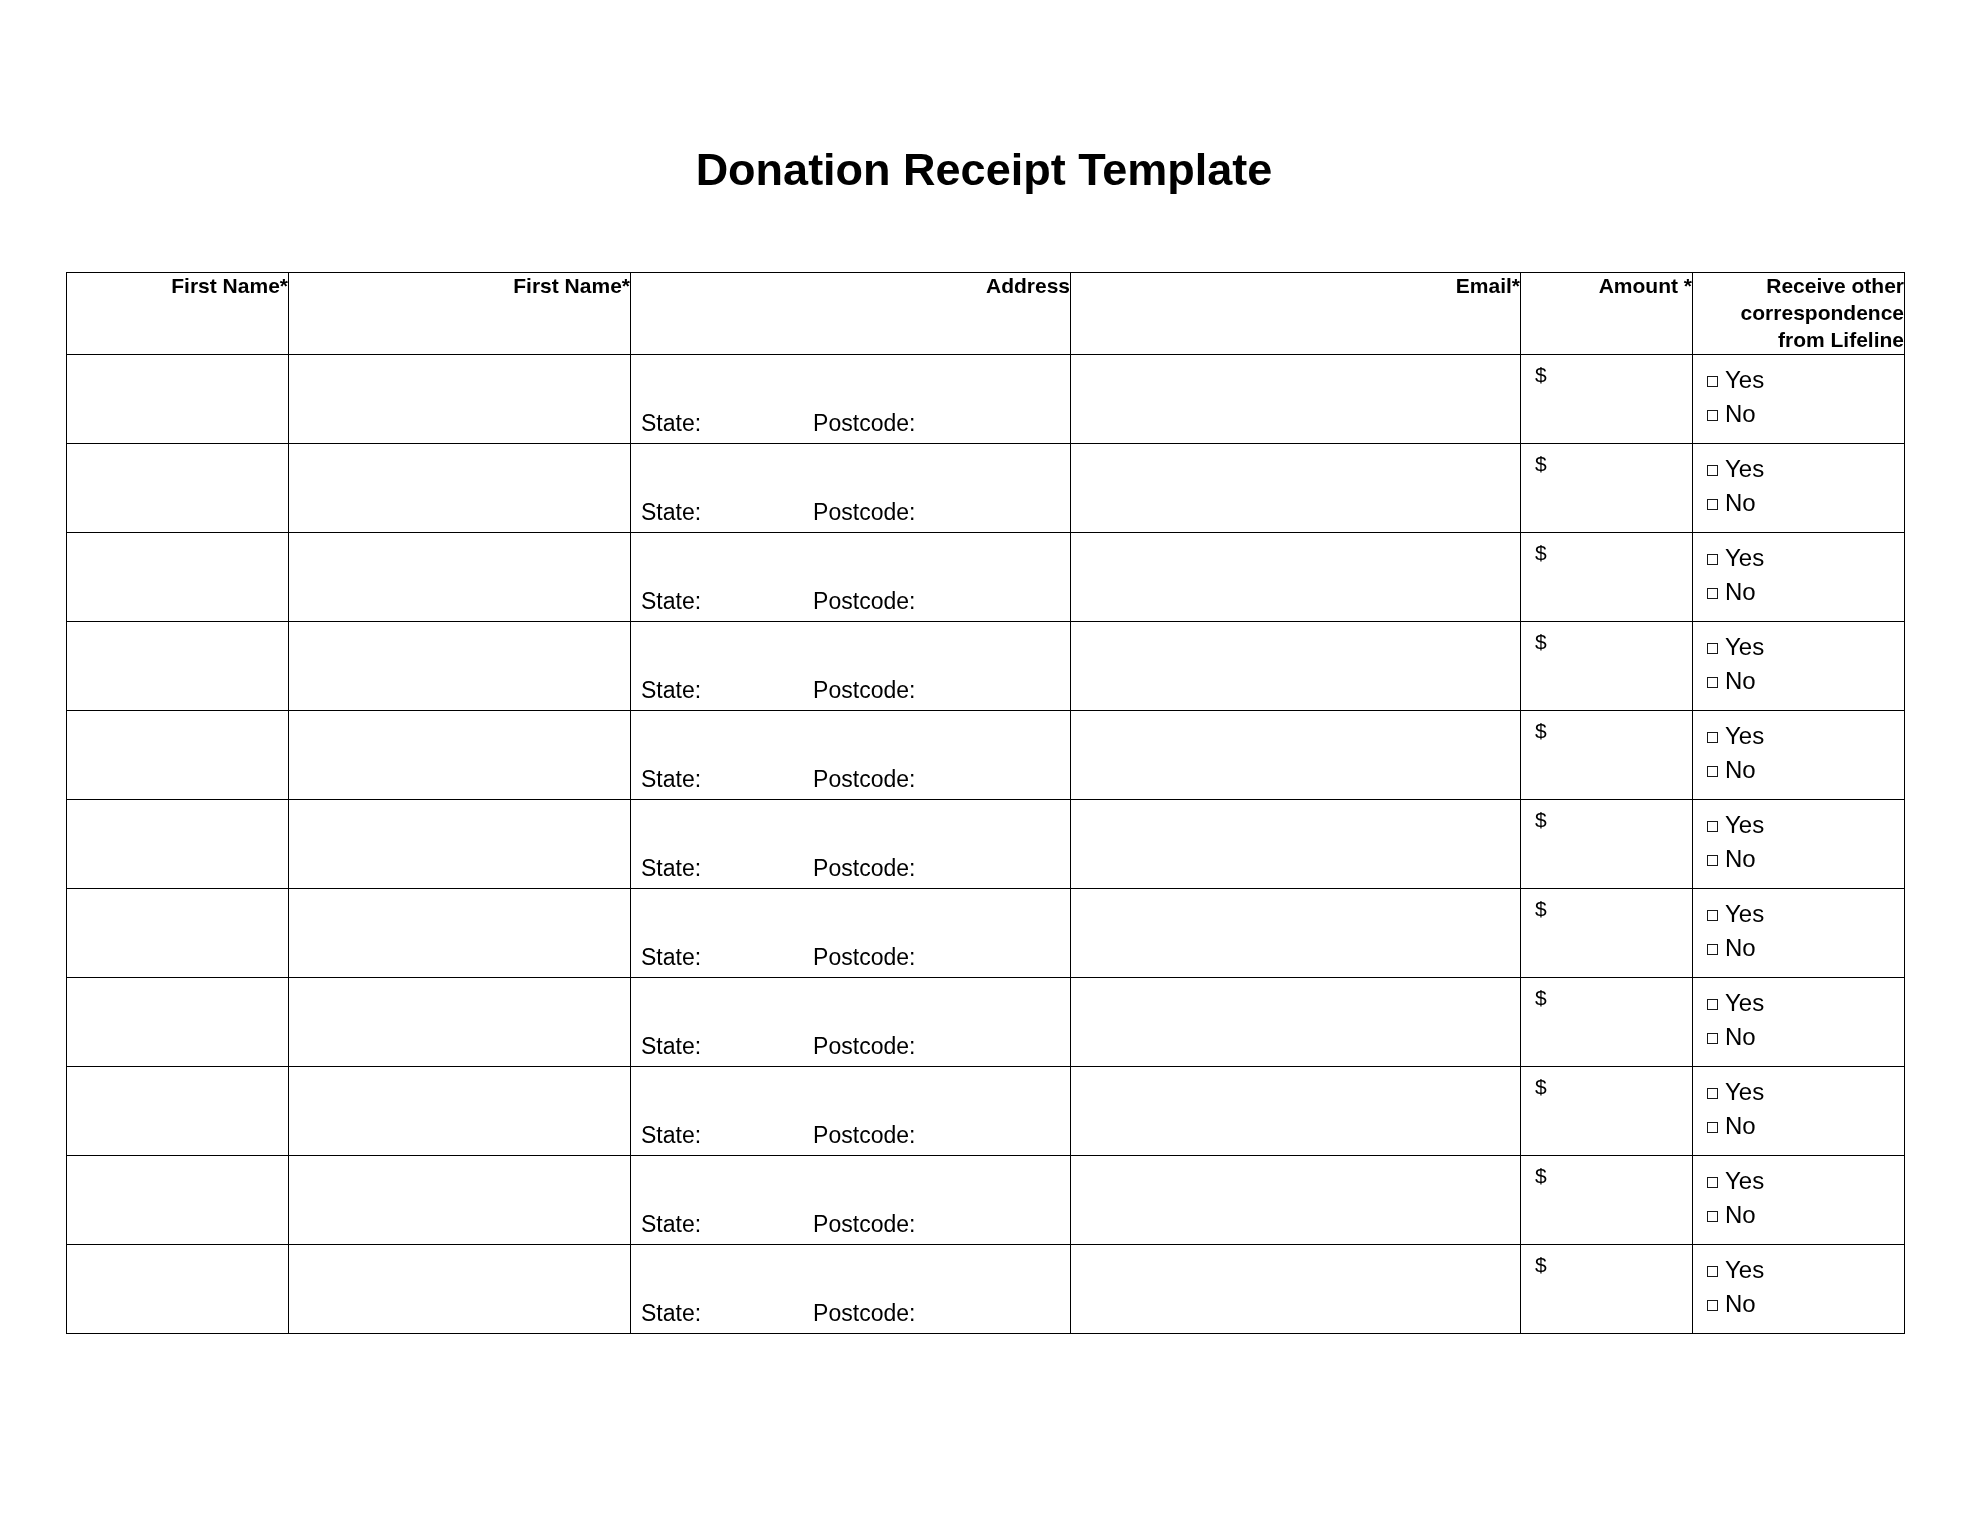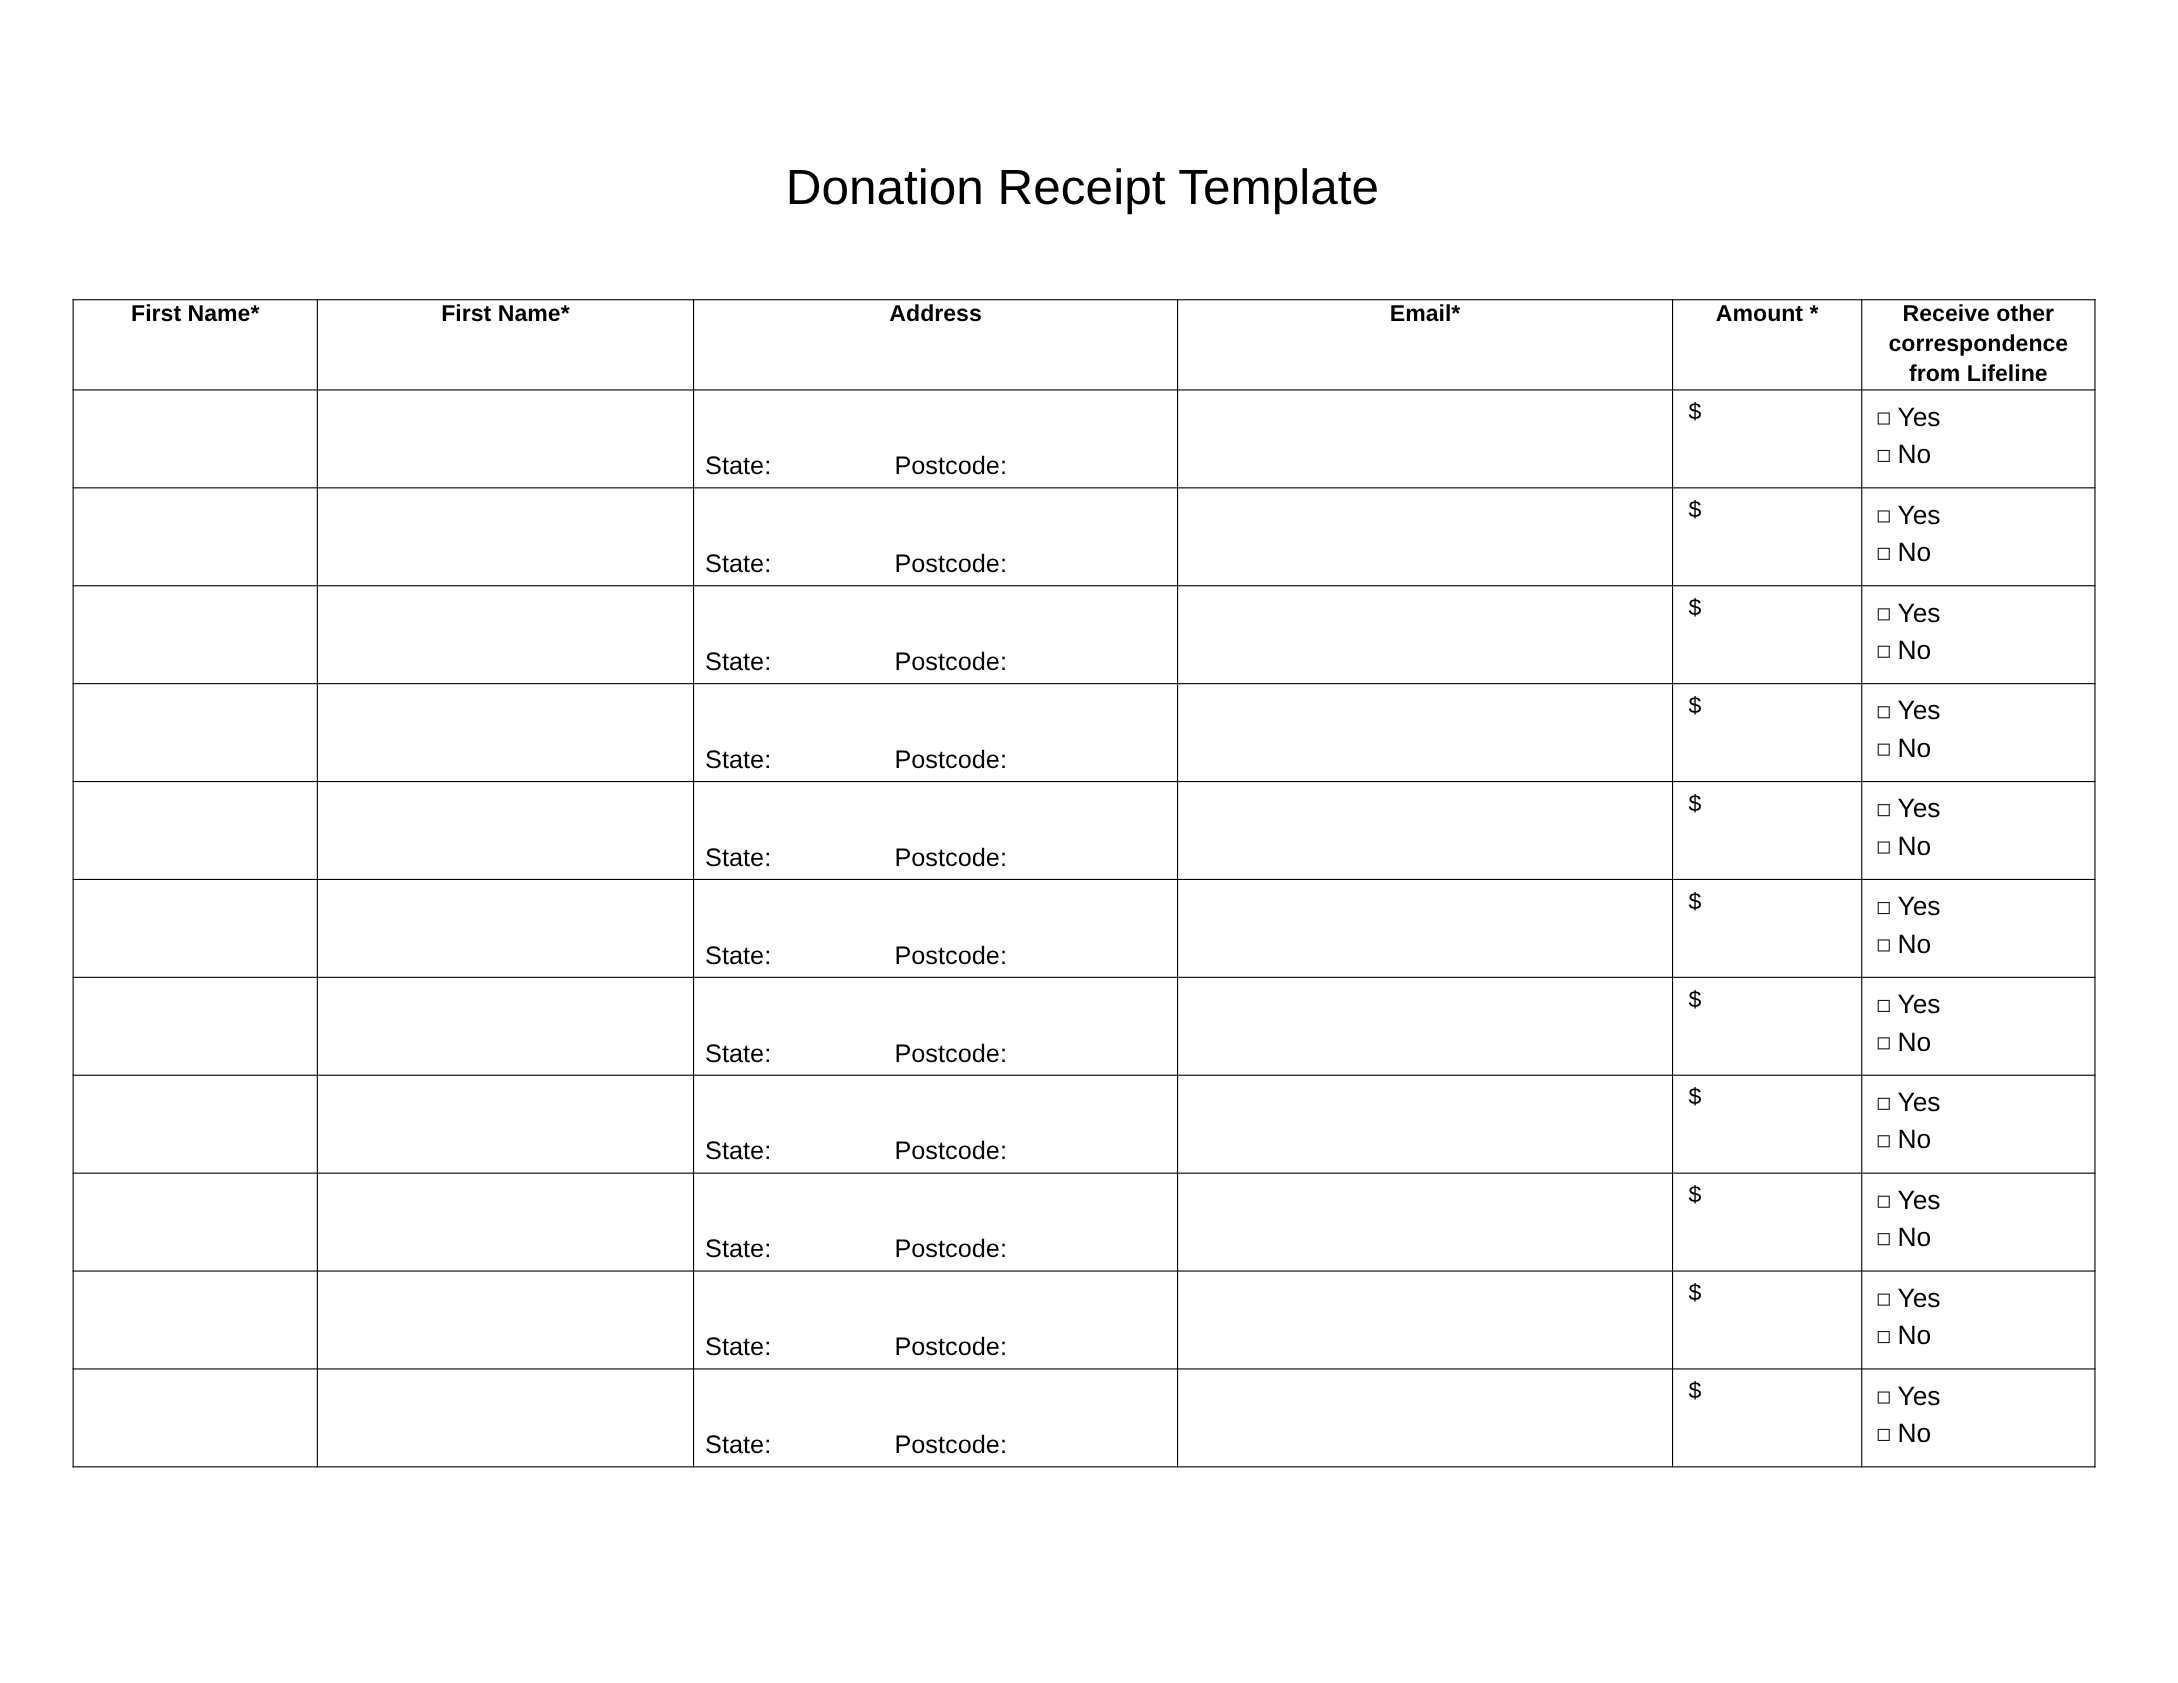--- a/index.html
+++ b/index.html
@@ -25,42 +25,42 @@
   .title-wrap {
     position: absolute;
     top: 144px;
     left: 66px;
     width: 1836px;
     text-align: center;
   }
   .title-text {
     display: inline-block;
     font-size: 45px;
-    font-weight: normal;
+    font-weight: bold;
     font-family: "Liberation Sans", sans-serif;
   }
 
   table.donation-table {
     position: absolute;
     top: 272px;
     left: 66px;
     width: 1838px;
     border-collapse: collapse;
     table-layout: fixed;
   }
   table.donation-table td,
   table.donation-table th {
     border: 1.6px solid #000000;
     vertical-align: top;
     padding: 0;
   }
   thead th {
     font-size: 21px;
     font-weight: bold;
-    text-align: center;
+    text-align: right;
     padding: 16px 12px 14px 14px;
     line-height: 1.28;
     height: 72px;
     box-sizing: border-box;
   }
   .col-first { width: 222px; }
   .col-last  { width: 342px; }
   .col-addr  { width: 440px; }
   .col-email { width: 450px; }
   .col-amt   { width: 172px; }

